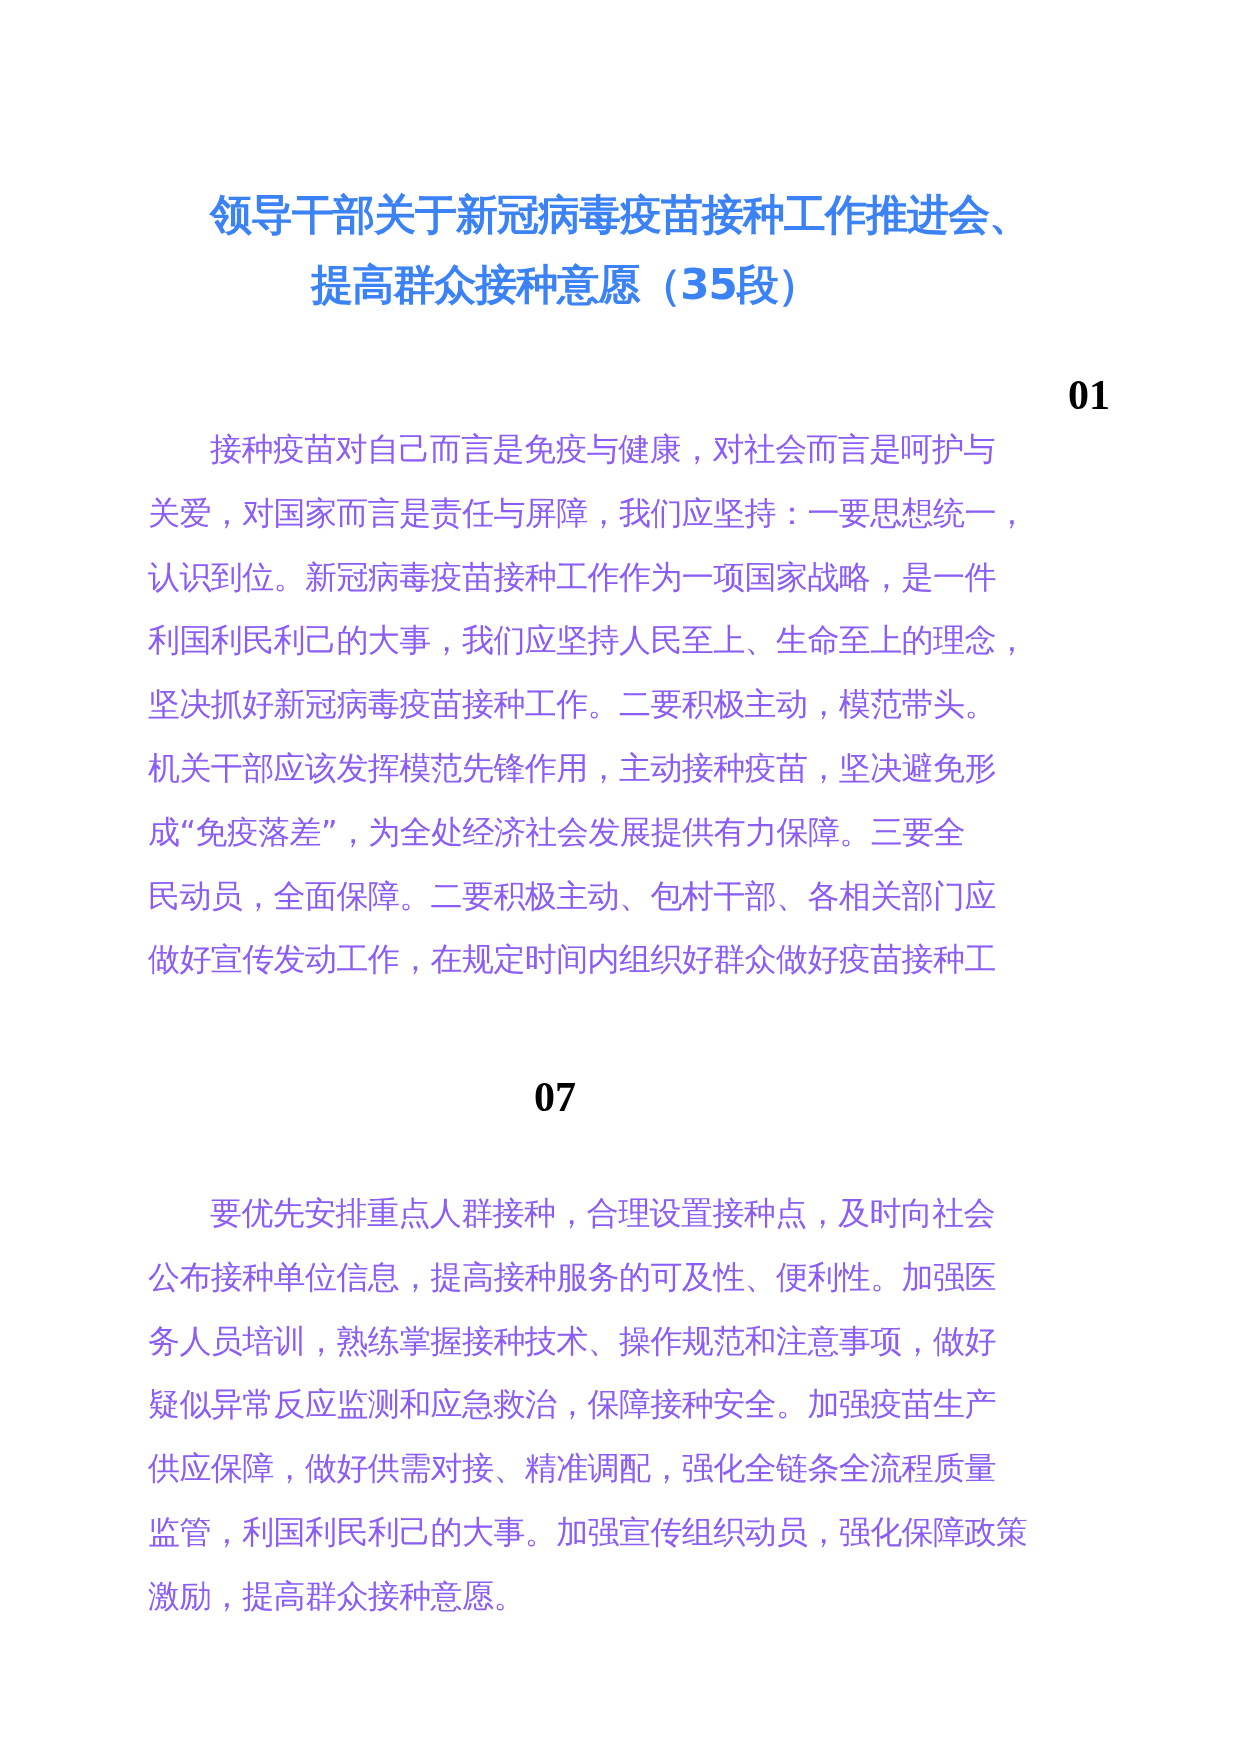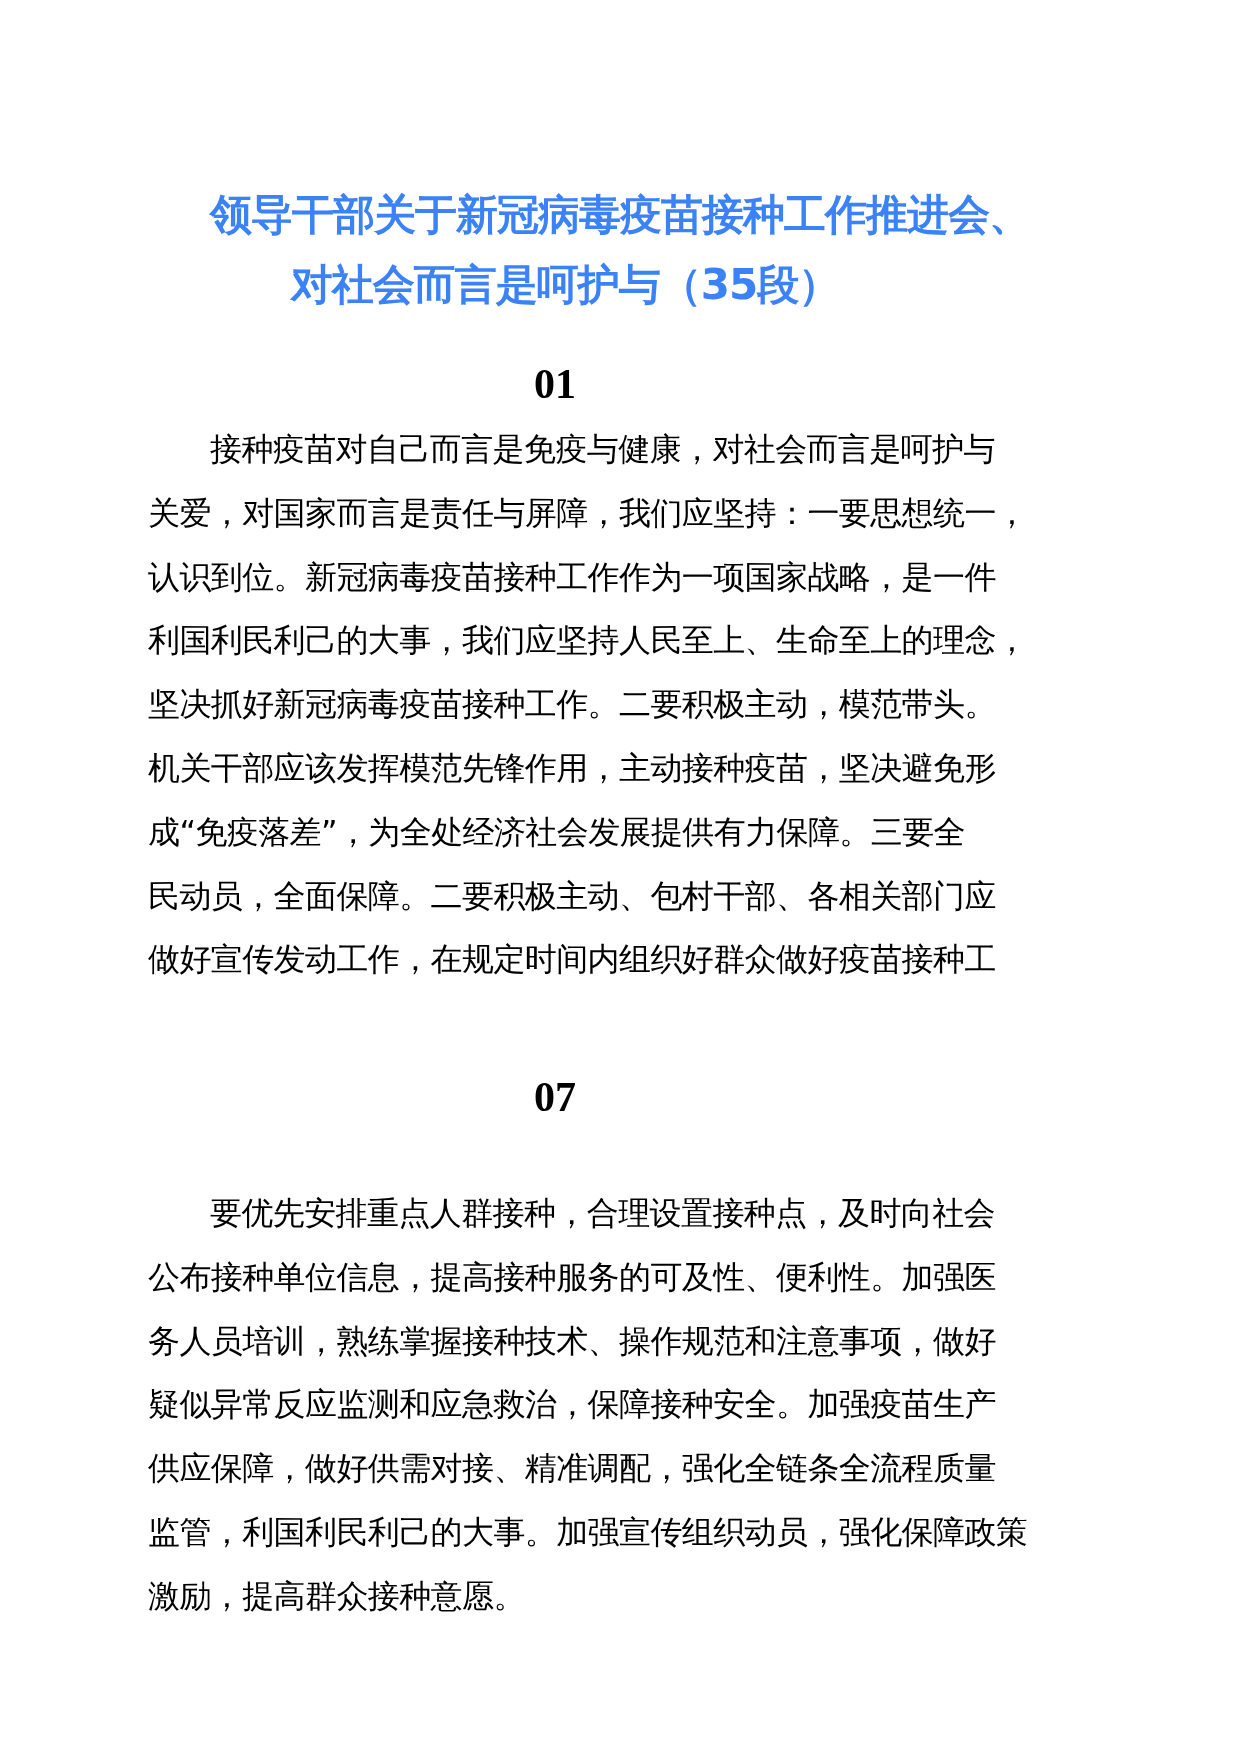--- a/index.html
+++ b/index.html
@@ -49,50 +49,50 @@
       text-align: center;
       font-family: "Liberation Serif", "DejaVu Serif", serif;
       font-weight: bold;
       font-size: 42px;
       line-height: 50px;
       color: #000000;
       padding-right: 130px;
       box-sizing: border-box;
       padding-left: 0;
     }
-    .section-num.s1 { top: 359px; }
+    .section-num.s1 { top: 370px; text-align: right; }
     .section-num.s2 { top: 1072px; }
     .para {
       position: absolute;
       left: 148px;
       width: 850px;
       font-family: "DejaVu Sans", sans-serif;
       font-size: 32px;
       line-height: 63.8px;
-      color: #000000;
+      color: #8b5cf6;
       letter-spacing: -0.6px;
     }
     .para .ln {
       display: block;
       white-space: nowrap;
     }
     .para .ln.indent {
       padding-left: 62px;
     }
     .para.p1 { top: 418px; }
     .para.p2 { top: 1182px; }
   </style>
 </head>
 <body>
 
 <div class="page">
 
   <h1 class="title" style="margin:0;">
     <span class="line line1">领导干部关于新冠病毒疫苗接种工作推进会、</span>
-    <span class="line line2">对社会而言是呵护与（35段）</span>
+    <span class="line line2">提高群众接种意愿（35段）</span>
   </h1>
 
   <div class="section-num s1">01</div>
   <div class="para p1">
     <span class="ln indent">接种疫苗对自己而言是免疫与健康，对社会而言是呵护与</span>
     <span class="ln">关爱，对国家而言是责任与屏障，我们应坚持：一要思想统一，</span>
     <span class="ln">认识到位。新冠病毒疫苗接种工作作为一项国家战略，是一件</span>
     <span class="ln">利国利民利己的大事，我们应坚持人民至上、生命至上的理念，</span>
     <span class="ln">坚决抓好新冠病毒疫苗接种工作。二要积极主动，模范带头。</span>
     <span class="ln">机关干部应该发挥模范先锋作用，主动接种疫苗，坚决避免形</span>

